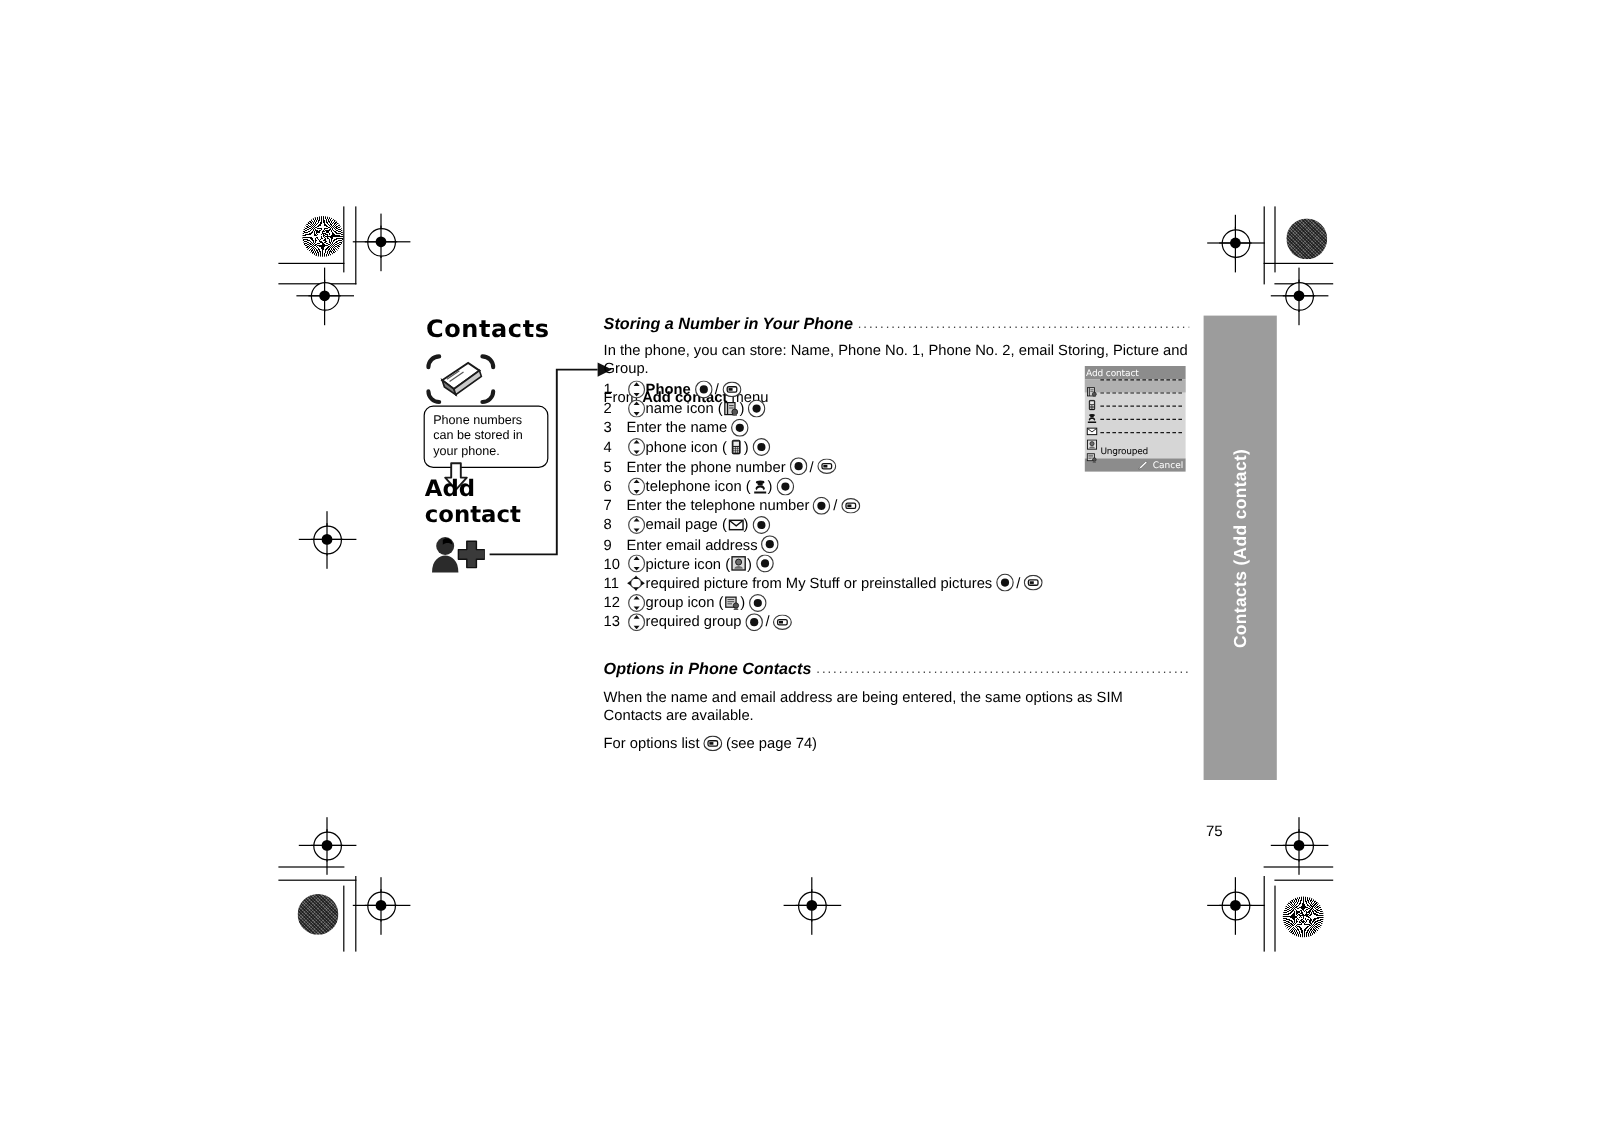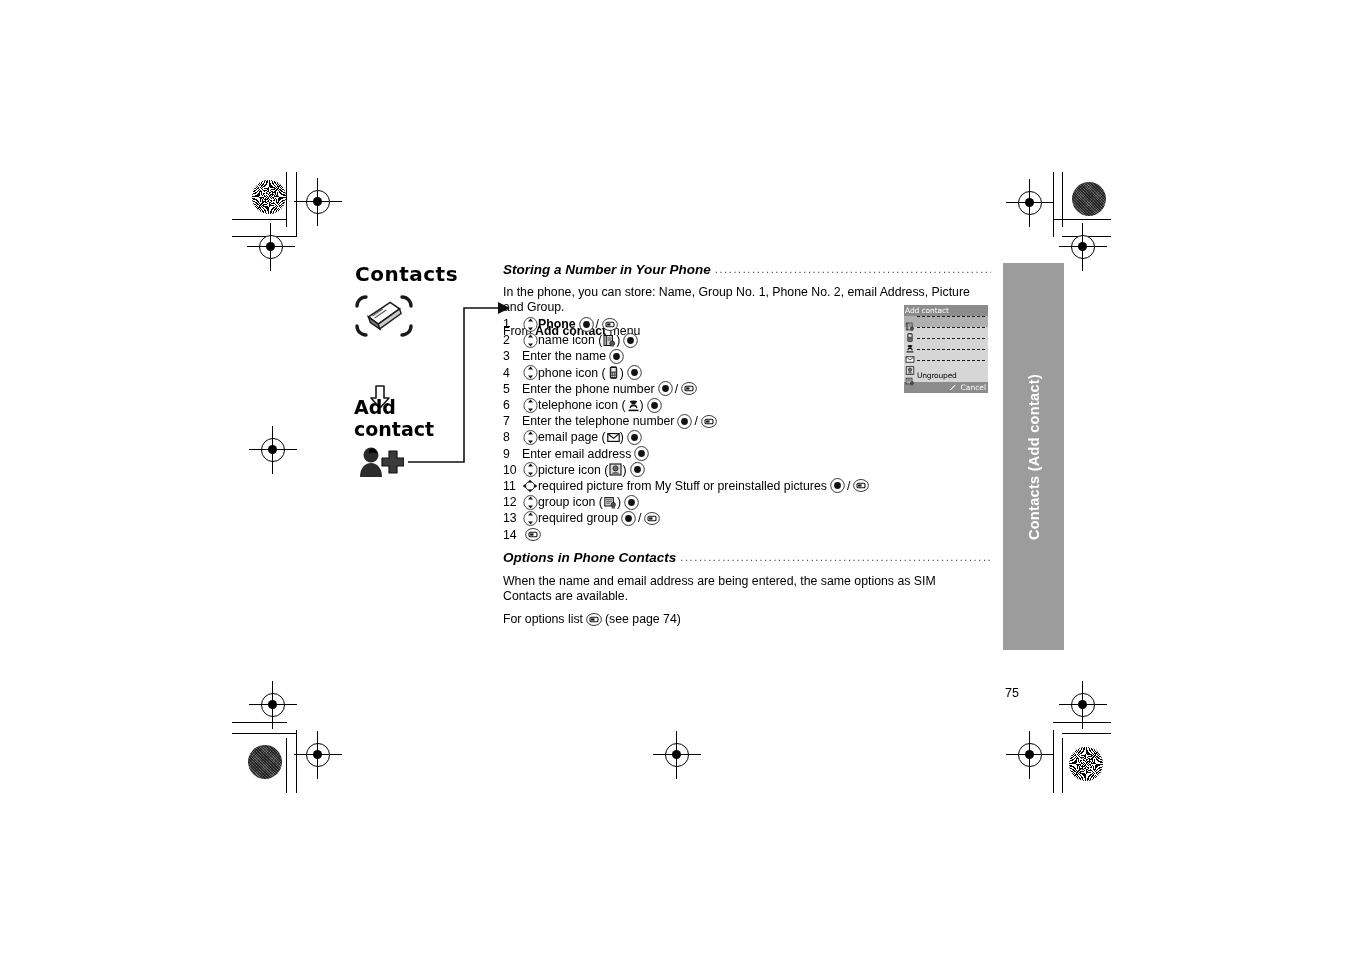--- a/index.html
+++ b/index.html
@@ -376,20 +376,21 @@
         <path d="M17,20 L24,30 L24,35 L17,26 Z" fill="#7d7d7d" stroke="#1a1a1a" stroke-width="1.4"></path>
         <path d="M24,30 L49,22 L49,27 L24,35 Z" fill="#c9c9c9" stroke="#1a1a1a" stroke-width="1.4"></path>
         <g stroke="#555" stroke-width="1">
           <line x1="21" y1="20.5" x2="33" y2="17"></line>
           <line x1="22.5" y1="23" x2="36" y2="19"></line>
         </g>
       </g>
     </svg>
   </div>
 
+  <div class="callout">Phone numbers can be stored in your phone.</div>
 
   <div class="down-arrow">
     <svg viewBox="0 0 20 24" width="20" height="24">
       <path d="M6,1 L14,1 L14,13 L19,13 L10,23 L1,13 L6,13 Z" fill="#ffffff" stroke="#1a1a1a" stroke-width="1.6" stroke-linejoin="round"></path>
     </svg>
   </div>
 
   <div class="sub-title">Add contact</div>
 
   <div class="addc-icon">
@@ -406,21 +407,21 @@
       <path d="M56,172 L112,172 L112,18 L146,18" fill="none" stroke="#111" stroke-width="1.6"></path>
       <path d="M146,12 L158,18 L146,24 Z" fill="#111"></path>
     </svg>
   </div>
 
   <div class="sec" style="top:262px;">
     <div class="sec-head">
       <span>Storing a Number in Your Phone</span>
       <span class="dots">...........................................................................................</span>
     </div>
-    <div class="body-text" style="margin-top:8px;">In the phone, you can store: Name, Group No. 1, Phone No. 2, email Address, Picture and Group.</div>
+    <div class="body-text" style="margin-top:8px;">In the phone, you can store: Name, Phone No. 1, Phone No. 2, email Storing, Picture and Group.</div>
     <div class="body-text" style="margin-top:9px;">
       <span>From </span><span class="bold">Add contact</span><span> menu</span>
     </div>
   </div>
 
   <div class="steps">
       <div class="step">
         <span class="num">1</span>
         <span class="txt">
           <span class="ico ico-nav"><svg viewBox="0 0 15 15" width="100%" height="100%">
@@ -669,30 +670,20 @@
               <ellipse cx="7.5" cy="7.5" rx="6.6" ry="7" fill="#fff" stroke="#4a4a4a" stroke-width="1"></ellipse>
               <path d="M7.5,1.6 L10,4.6 L5,4.6 Z" fill="#111"></path>
               <path d="M7.5,13.4 L5,10.4 L10,10.4 Z" fill="#111"></path>
             </svg></span>
           <span>required group</span>
           <span class="ico ico-sel"><svg viewBox="0 0 15 15" width="100%" height="100%">
               <ellipse cx="7.5" cy="7.5" rx="6.8" ry="7" fill="#fff" stroke="#3a3a3a" stroke-width="1"></ellipse>
               <circle cx="7.5" cy="7.5" r="3.4" fill="#111"></circle>
             </svg></span>
           <span class="slash">/</span>
-          <span class="ico ico-soft"><svg viewBox="0 0 16 13" width="100%" height="100%">
-              <ellipse cx="8" cy="6.5" rx="7.4" ry="6" fill="#fff" stroke="#3a3a3a" stroke-width="1"></ellipse>
-              <rect x="4" y="4.3" width="8" height="4.4" rx="1.3" fill="#fff" stroke="#111" stroke-width="1.1"></rect>
-              <rect x="5.1" y="5.4" width="3.4" height="2.2" fill="#111"></rect>
-            </svg></span>
-        </span>
-      </div>
-      <div class="step">
-        <span class="num">14</span>
-        <span class="txt">
           <span class="ico ico-soft"><svg viewBox="0 0 16 13" width="100%" height="100%">
               <ellipse cx="8" cy="6.5" rx="7.4" ry="6" fill="#fff" stroke="#3a3a3a" stroke-width="1"></ellipse>
               <rect x="4" y="4.3" width="8" height="4.4" rx="1.3" fill="#fff" stroke="#111" stroke-width="1.1"></rect>
               <rect x="5.1" y="5.4" width="3.4" height="2.2" fill="#111"></rect>
             </svg></span>
         </span>
       </div>
     </div>
 
   <div class="phone">

